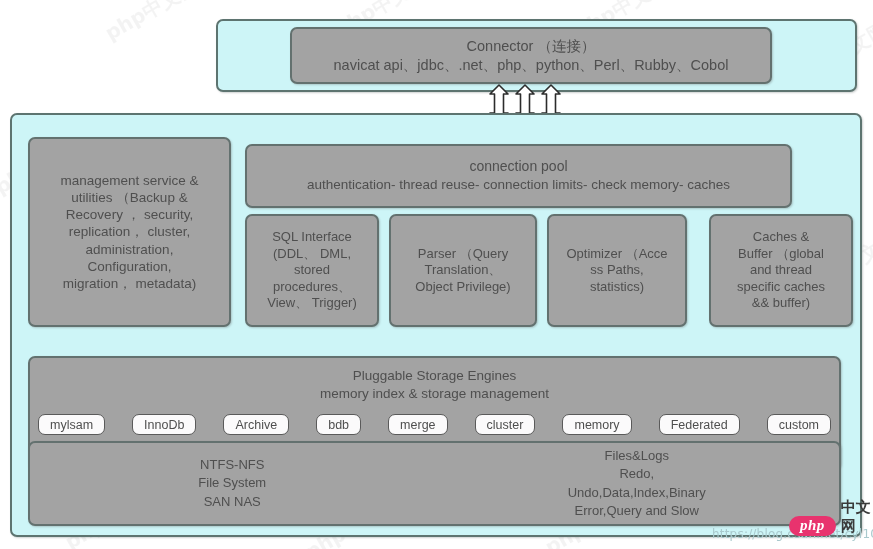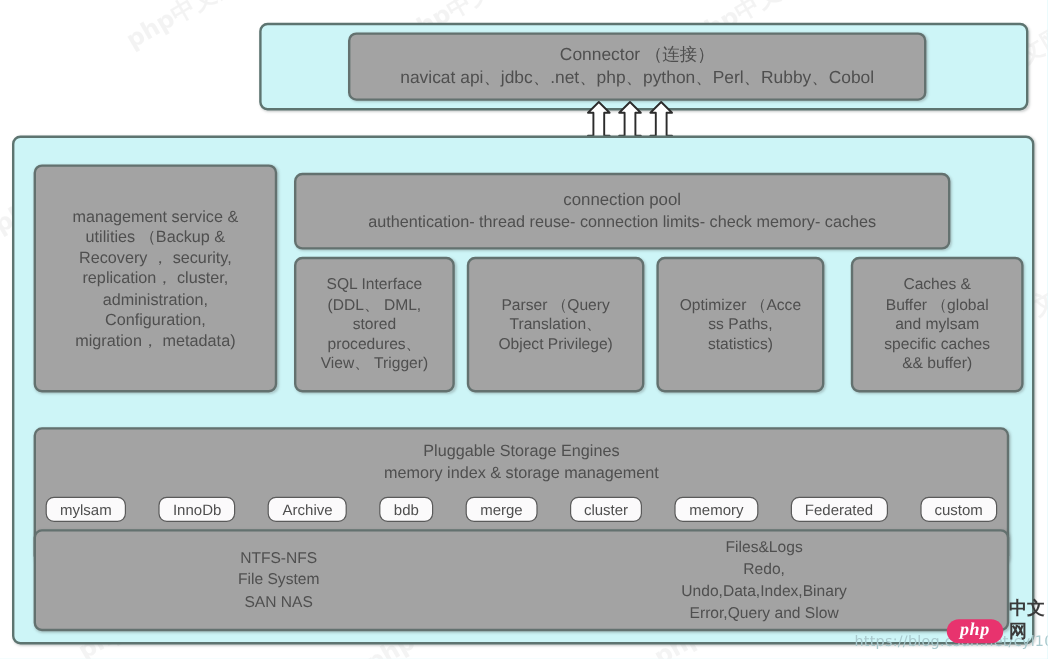--- a/index.html
+++ b/index.html
@@ -304,21 +304,21 @@
       <span class="line">Optimizer （Acce</span>
       <span class="line">ss  Paths,</span>
       <span class="line">statistics)</span>
     </div>
   </div>
 
   <div class="white-box mid-box" id="caches-buffer-box">
     <div class="lines">
       <span class="line">Caches &amp;</span>
       <span class="line">Buffer （global</span>
-      <span class="line">and mylsam</span>
+      <span class="line">and thread</span>
       <span class="line">specific caches</span>
       <span class="line">&amp;&amp; buffer)</span>
     </div>
   </div>
 
   <div class="white-box" id="storage-engines-box">
     <div class="se-title">
       <span class="line">Pluggable Storage Engines</span>
       <span class="line">memory index &amp; storage management</span>
     </div>

